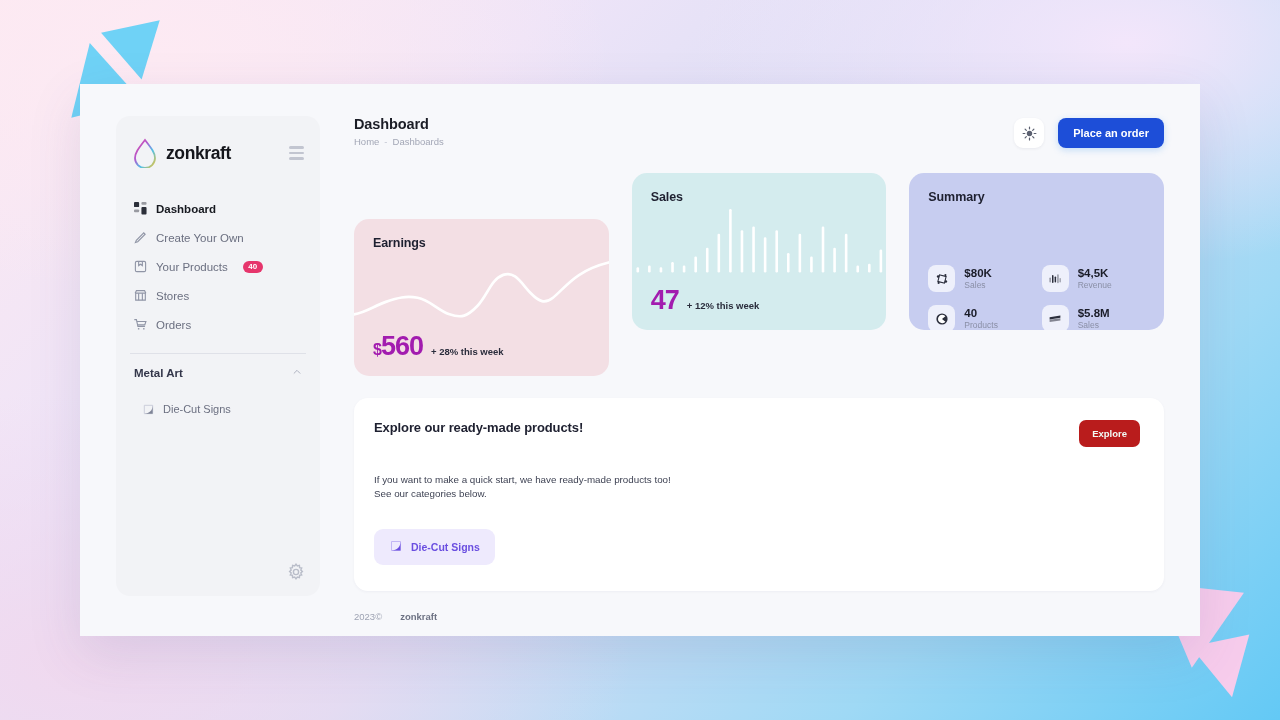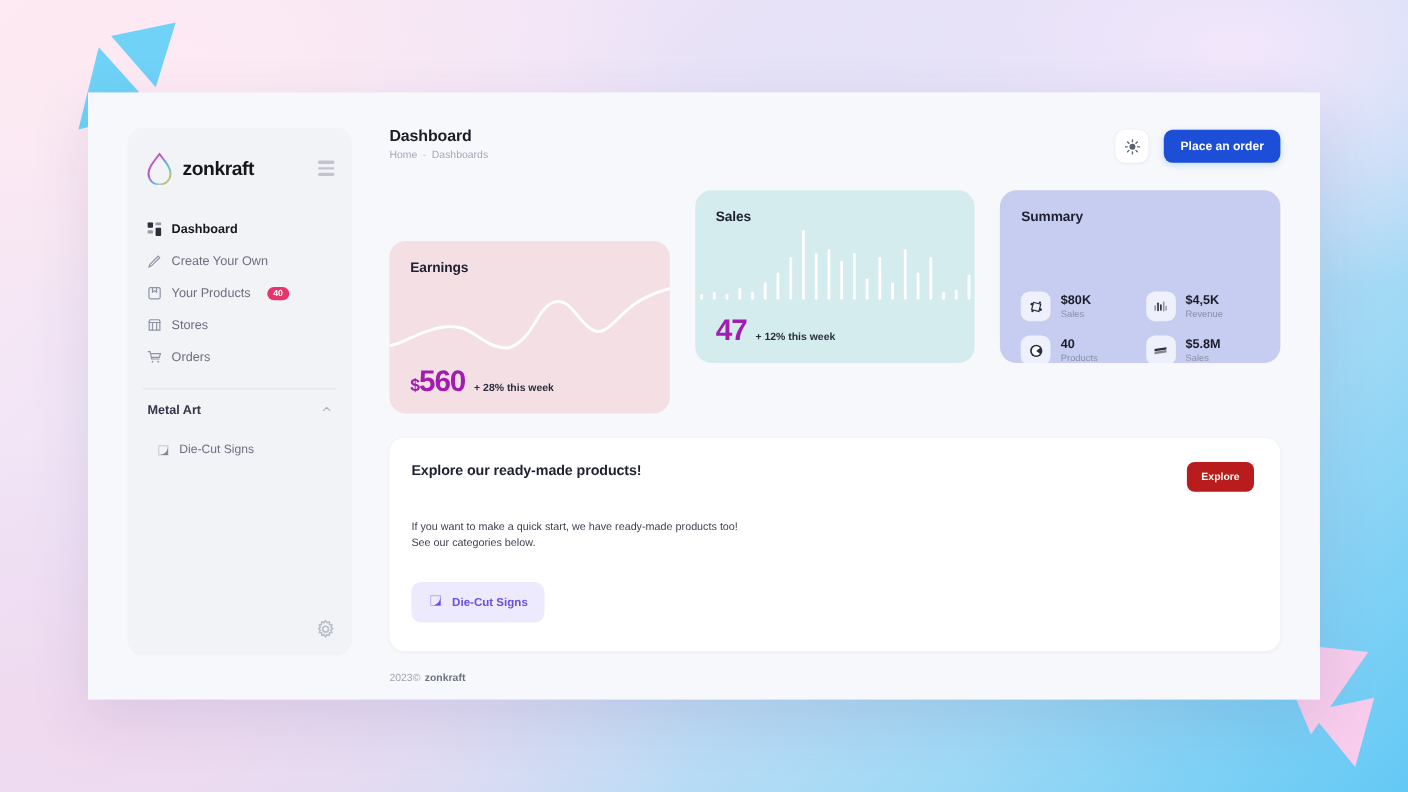--- a/index.html
+++ b/index.html
@@ -207,21 +207,21 @@
   }
   .chip svg { width: 14px; height: 14px; color: #6a4ee0; flex: none; }
 
   
   #app-footer {
     height: 40px; flex: none;
     display: flex; align-items: center;
     padding-left: 274px;
     font-size: 9.5px; color: #9ea3b3;
   }
-  #footer-text { display: flex; align-items: flex-end; gap: 4px; }
+  #footer-text { display: flex; align-items: flex-end; gap: 18px; }
   #footer-brand { color: #6d7283; font-weight: 600; }
 </style>
 </head>
 <body>
 
 <div class="tri" id="tri-a"></div>
 <div class="tri" id="tri-b"></div>
 <div class="tri" id="tri-c"></div>
 <div class="tri" id="tri-d"></div>
 

